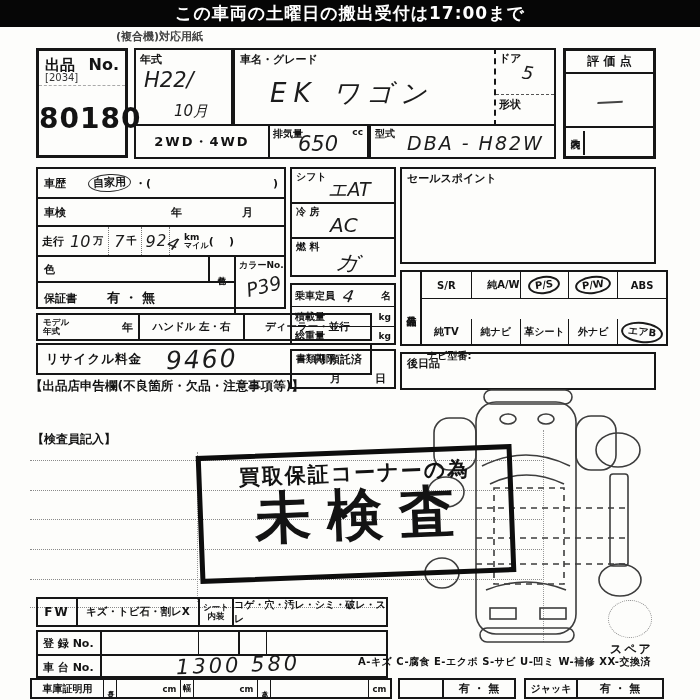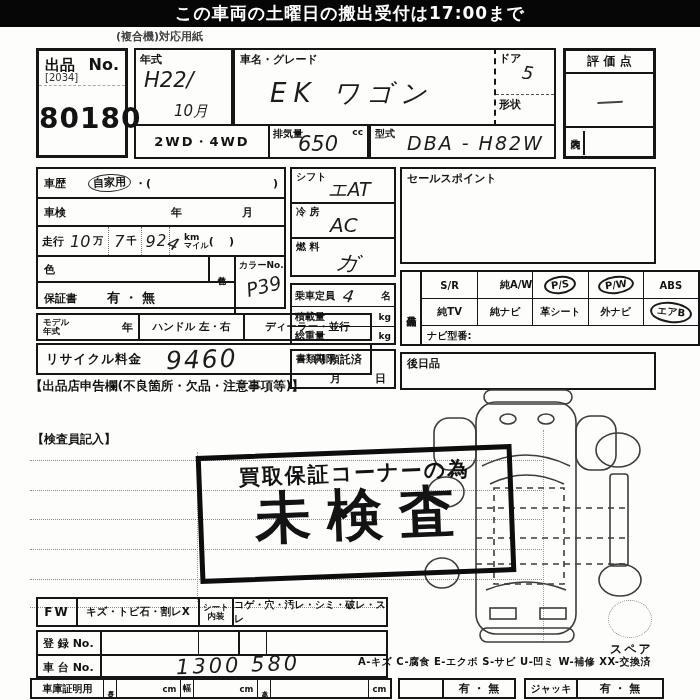--- a/index.html
+++ b/index.html
@@ -190,21 +190,21 @@
   <div class="box" style="left:290px;top:349px;width:106px;height:40px;">
     <span class="sm" style="position:absolute;left:4px;top:1px;">書類期限</span>
     <span class="lbl" style="position:absolute;left:38px;top:20px;">月</span>
     <span class="lbl" style="position:absolute;right:8px;top:20px;">日</span>
   </div>
 
   <div class="box" style="left:400px;top:167px;width:256px;height:97px;">
     <span class="lbl" style="position:absolute;left:5px;top:2px;">セールスポイント</span>
   </div>
 
-  <div class="box" style="left:400px;top:270px;width:300px;height:76px;">
+  <div class="box" style="left:400px;top:270px;width:268px;height:76px;">
     <div style="position:absolute;left:0;top:0;width:20px;height:100%;border-right:2px solid #161616;display:flex;align-items:center;justify-content:center;box-sizing:border-box;">
       <span class="vert" style="font-size:10px;font-weight:700;">装備品</span>
     </div>
     <div style="position:absolute;left:20px;top:0;right:0;bottom:0;">
       <div class="row" style="height:26px;border-bottom:1.5px solid #161616;">
         <div class="row" style="width:20%;height:100%;justify-content:center;">
             <span class="sm">S/R</span>
           </div>
         <div class="row" style="width:20%;height:100%;justify-content:flex-end;border-left:1.5px solid #161616;box-sizing:border-box;">
             <span class="sm">純A/W</span>
@@ -212,21 +212,21 @@
         <div class="row" style="width:20%;height:100%;justify-content:center;border-left:1.5px solid #161616;box-sizing:border-box;">
             <span class="sm circ">P/S</span>
           </div>
         <div class="row" style="width:20%;height:100%;justify-content:center;border-left:1.5px solid #161616;box-sizing:border-box;">
             <span class="sm circ">P/W</span>
           </div>
         <div class="row" style="width:20%;height:100%;justify-content:center;border-left:1.5px solid #161616;box-sizing:border-box;">
             <span class="sm">ABS</span>
           </div>
       </div>
-      <div class="row" style="height:26px;border-bottom:1.5px solid #161616;">
+      <div class="row" style="height:26px;border-bottom:1.5px solid #161616;margin-top:20px;">
         <div class="row" style="width:20%;height:100%;justify-content:center;">
             <span class="sm">純TV</span>
           </div>
         <div class="row" style="width:20%;height:100%;justify-content:center;border-left:1.5px solid #161616;box-sizing:border-box;font-family:Liberation Serif, serif;">
             <span class="sm">純ナビ</span>
           </div>
         <div class="row" style="width:20%;height:100%;justify-content:center;border-left:1.5px solid #161616;box-sizing:border-box;">
             <span class="sm">革シート</span>
           </div>
         <div class="row" style="width:20%;height:100%;justify-content:center;border-left:1.5px solid #161616;box-sizing:border-box;">

